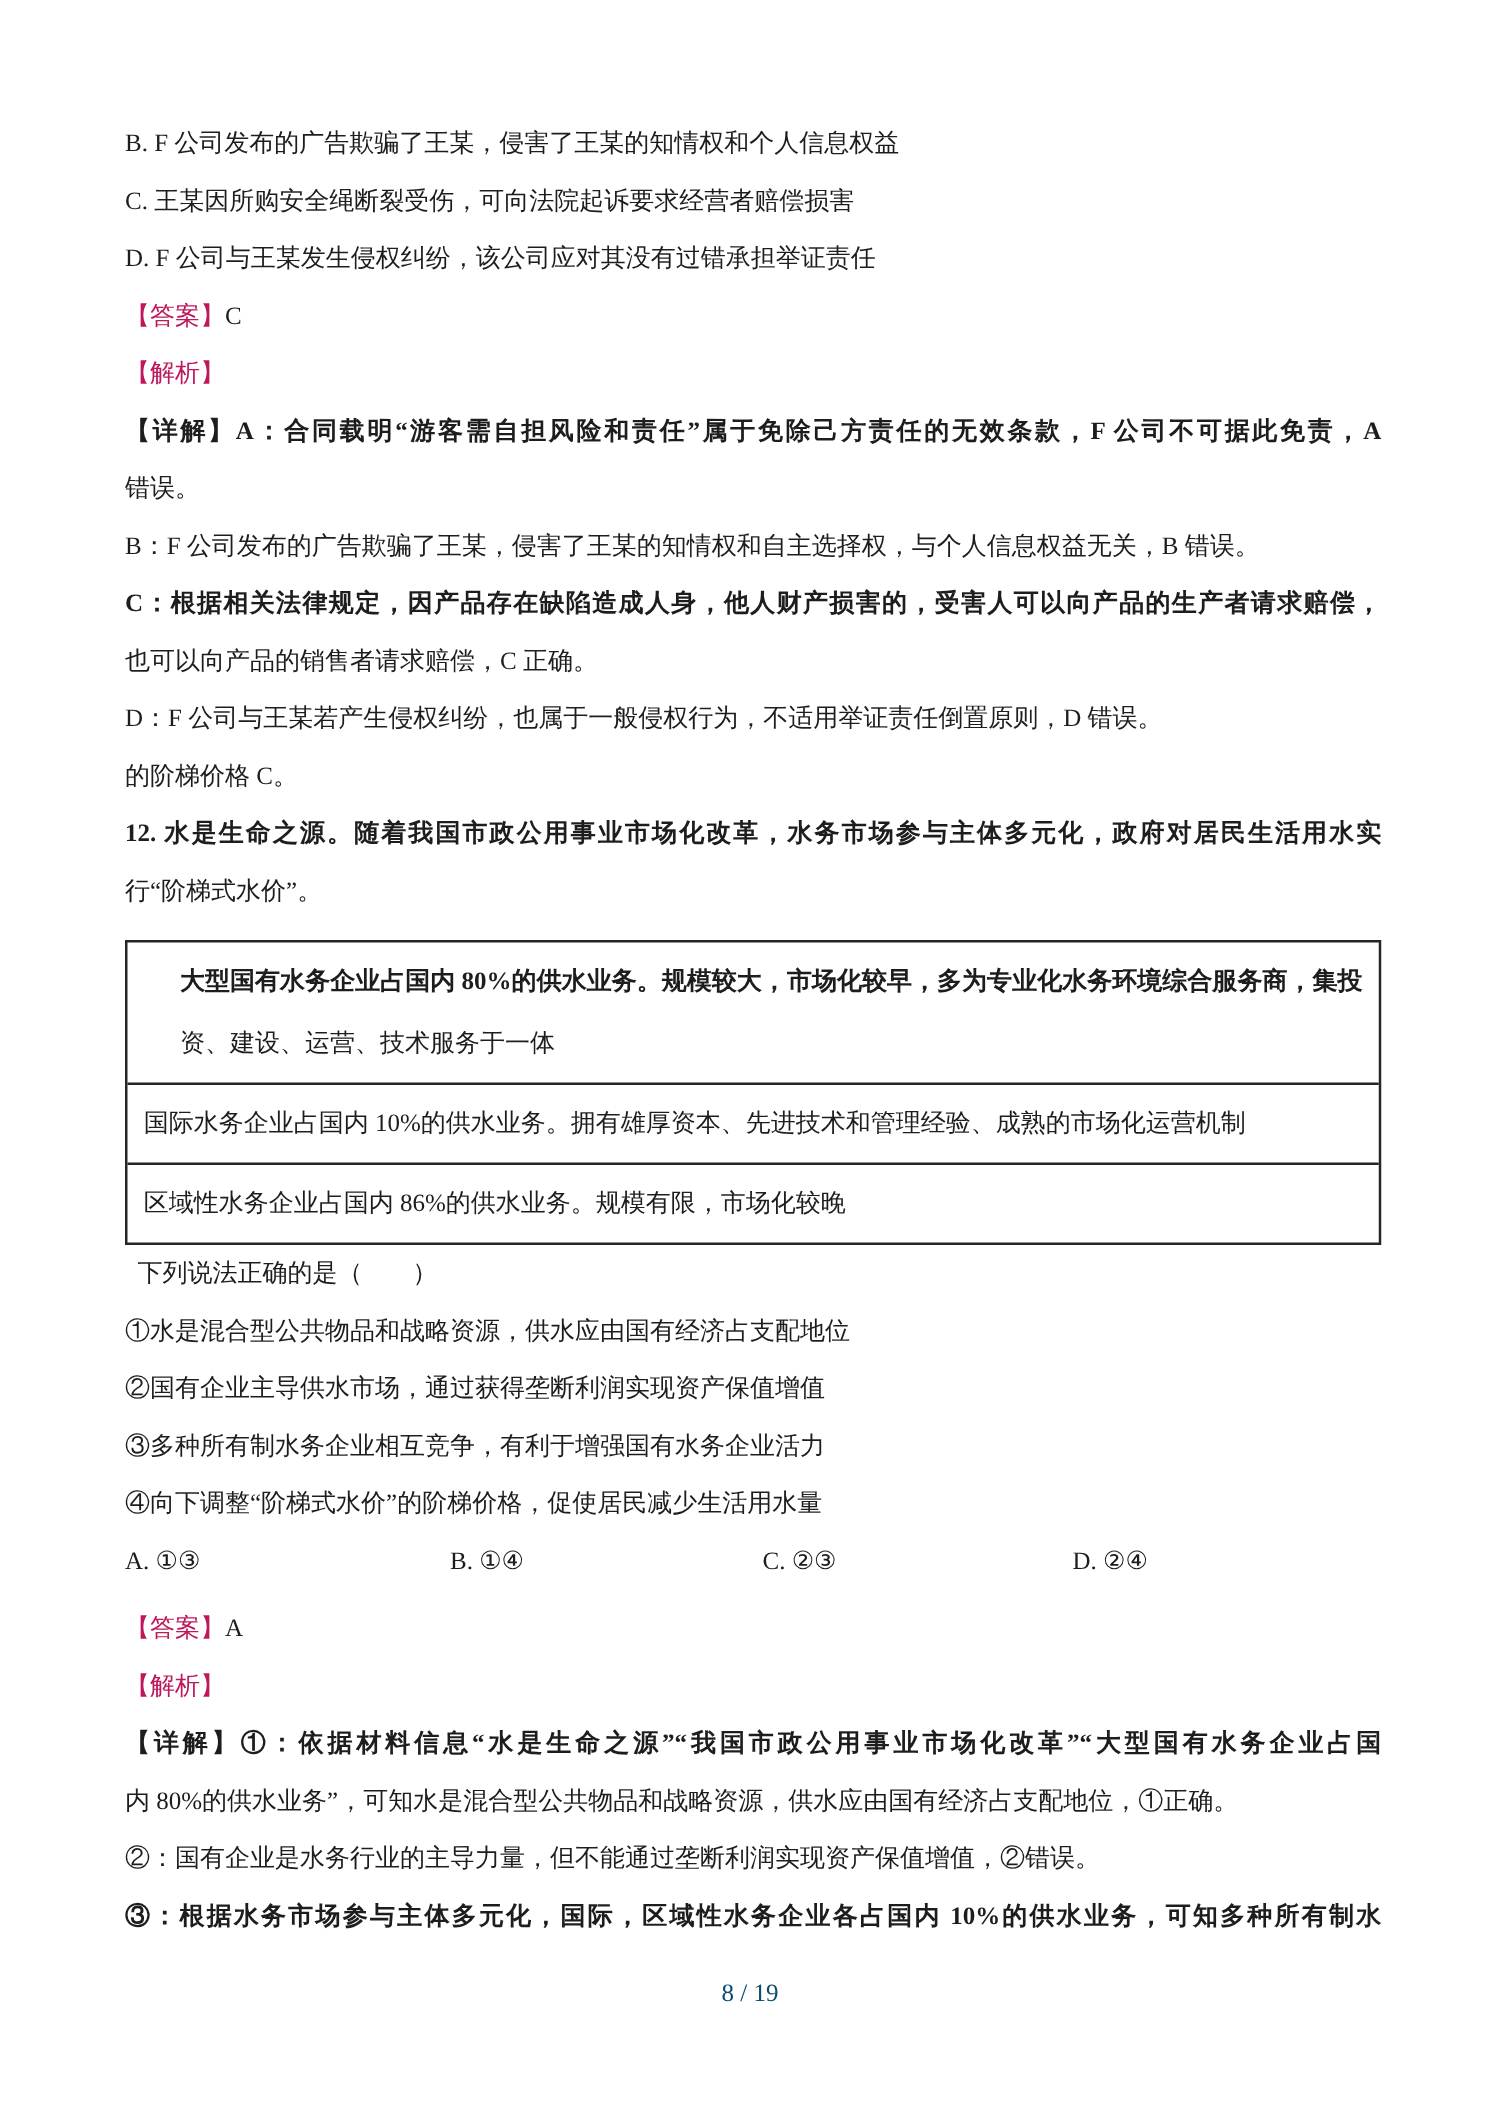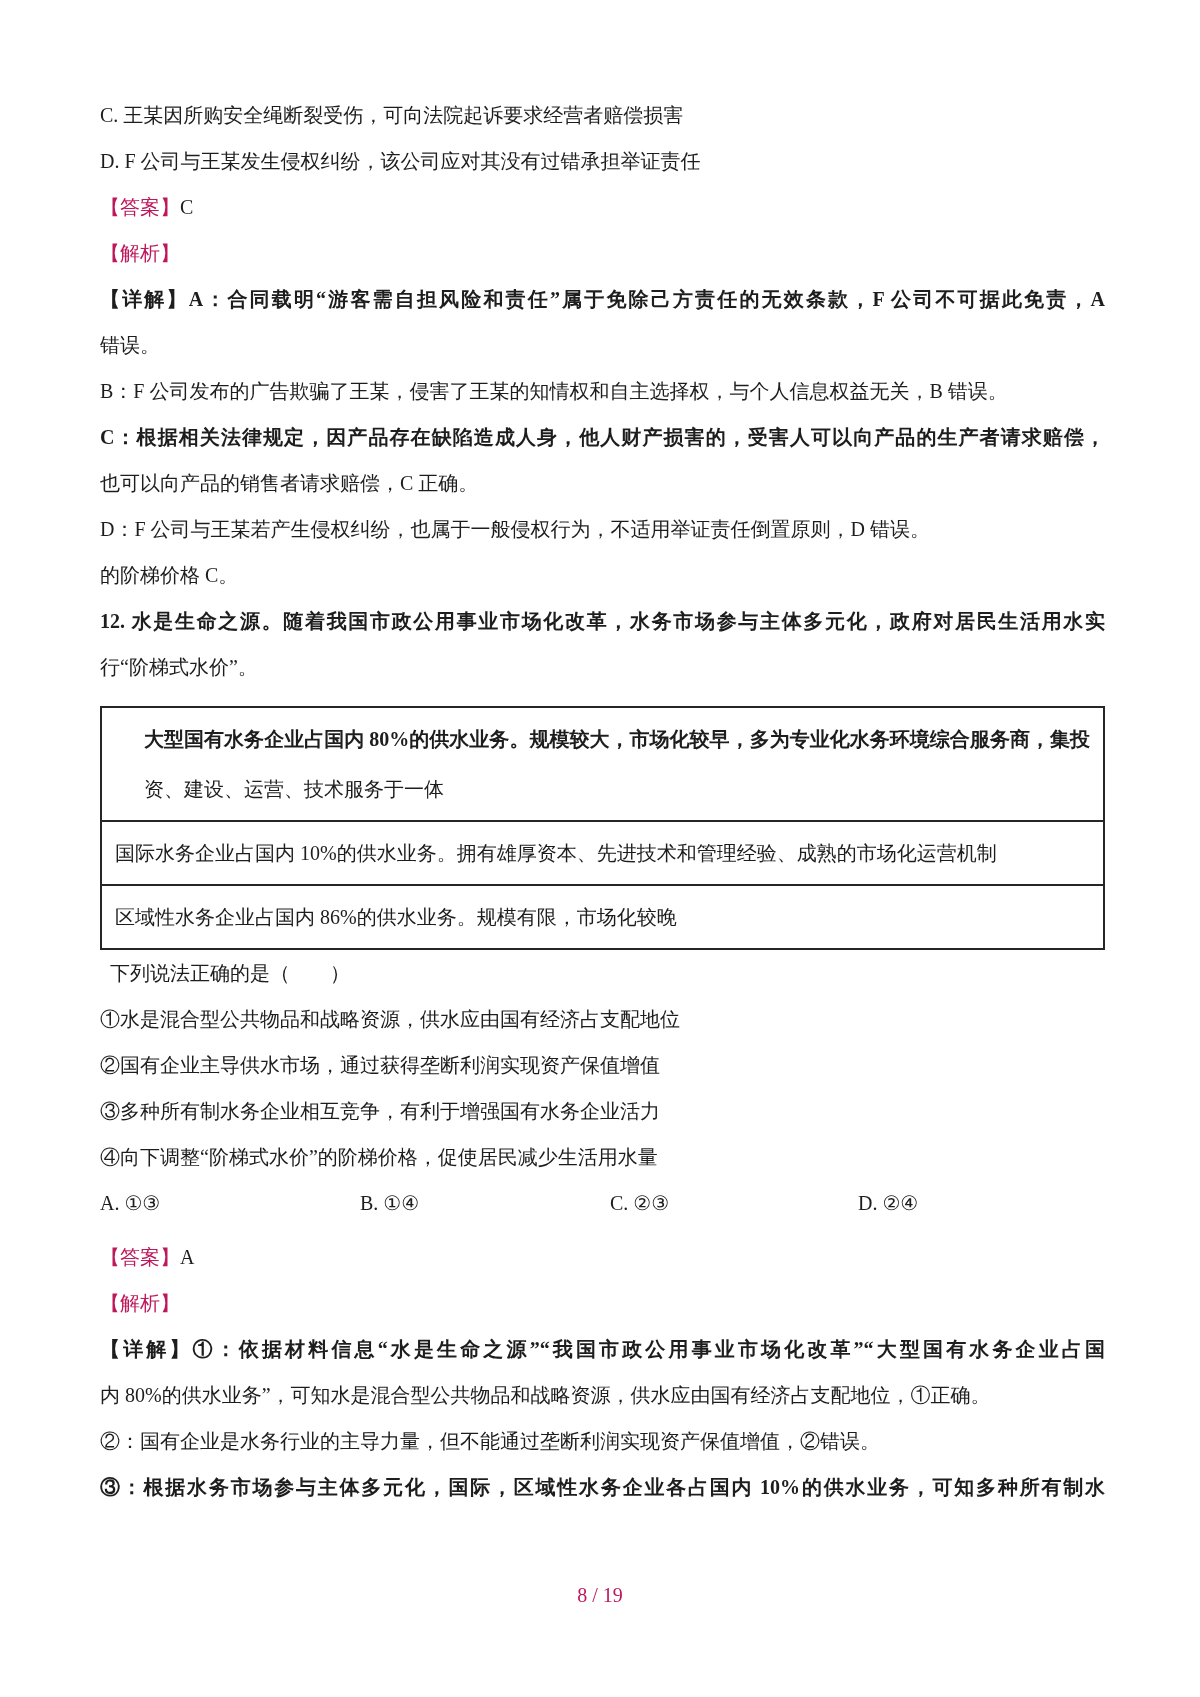--- a/index.html
+++ b/index.html
@@ -62,29 +62,30 @@
   .gap-top { margin-top: 8px; }
 
   .footer {
     position: absolute;
     top: 1572px;
     left: 0;
     width: 100%;
     text-align: center;
     font-size: 20px;
     line-height: 46px;
-    color: #be185d;
+    color: #0c4a6e;
   }
 </style>
 </head>
 <body>
 
 <div class="page">
   <div class="content">
 
+    <div class="line">B. F 公司发布的广告欺骗了王某，侵害了王某的知情权和个人信息权益</div>
     <div class="line">C. 王某因所购安全绳断裂受伤，可向法院起诉要求经营者赔偿损害</div>
     <div class="line">D. F 公司与王某发生侵权纠纷，该公司应对其没有过错承担举证责任</div>
 
     <div class="line">
       <span class="blue">【答案】</span><span>C</span>
     </div>
     <div class="line">
       <span class="blue">【解析】</span>
     </div>
 

